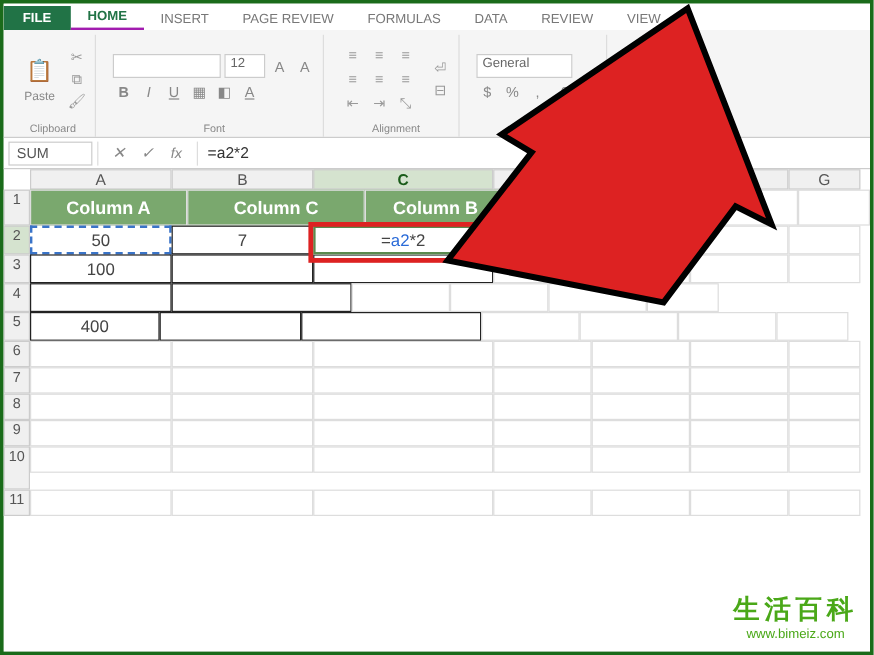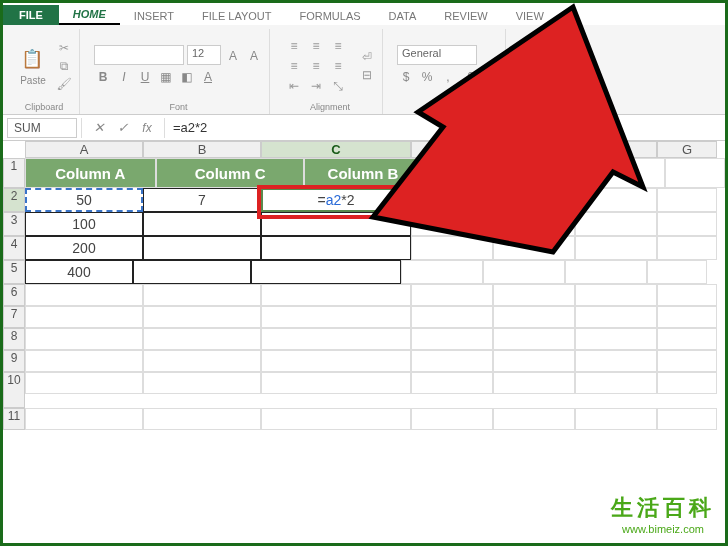--- a/index.html
+++ b/index.html
@@ -2,21 +2,21 @@
 <html><head>
 <meta charset="utf-8">
 <style>
 * { box-sizing: border-box; margin: 0; padding: 0; font-family: "Segoe UI", Arial, sans-serif; }
 body { width: 728px; height: 546px; background: #fff; overflow: hidden; position: relative; border: 3px solid #1a6b1a; }
 
 
 .tabs { display: flex; align-items: flex-end; height: 22px; background: #fff; }
 .tab { padding: 3px 14px; font-size: 11px; color: #777; cursor: pointer; }
 .tab.file { background: #217346; color: #fff; font-weight: 600; padding: 4px 16px; }
-.tab.active { color: #217346; border-bottom: 2px solid #000000; font-weight: 600; font-style: italic; }
+.tab.active { color: #217346; border-bottom: 2px solid #a21caf; font-weight: 600; }
 
 
 .ribbon { height: 90px; background: #f5f5f5; border-bottom: 1px solid #ccc; display: flex; padding: 4px 6px 0; gap: 8px; }
 .group { display: flex; flex-direction: column; align-items: center; border-right: 1px solid #ddd; padding: 0 6px; }
 .group-content { flex: 1; display: flex; align-items: center; gap: 4px; }
 .group-label { font-size: 9px; color: #888; padding-bottom: 2px; }
 .bigbtn { display: flex; flex-direction: column; align-items: center; gap: 2px; color: #888; font-size: 10px; padding: 2px 4px; }
 .icon-box { width: 28px; height: 28px; display: flex; align-items: center; justify-content: center; color: #999; font-size: 18px; }
 .clipset { display: flex; flex-direction: column; gap: 2px; }
 .smallicon { width: 18px; height: 16px; display: flex; align-items: center; justify-content: center; color: #999; font-size: 12px; }
@@ -60,21 +60,21 @@
 .wm1 { color: #4aa818; font-size: 22px; font-weight: 700; letter-spacing: 4px; }
 .wm2 { color: #4aa818; font-size: 11px; }
 </style>
 </head>
 <body>
 
 <div class="tabs">
   <div class="tab file">FILE</div>
   <div class="tab active">HOME</div>
   <div class="tab">INSERT</div>
-  <div class="tab">FILE LAYOUT</div>
+  <div class="tab">PAGE REVIEW</div>
   <div class="tab">FORMULAS</div>
   <div class="tab">DATA</div>
   <div class="tab">REVIEW</div>
   <div class="tab">VIEW</div>
 </div>
 
 <div class="ribbon">
   <div class="group">
     <div class="group-content">
       <div class="bigbtn">
@@ -216,21 +216,20 @@
     <div class="cell datacell" style="width:118px"></div>
     <div class="cell datacell" style="width:150px"></div>
     <div class="cell emptycell" style="width:82px;height:24px"></div>
     <div class="cell emptycell" style="width:82px;height:24px"></div>
     <div class="cell emptycell" style="width:82px;height:24px"></div>
     <div class="cell emptycell" style="width:60px;height:24px"></div>
   </div>
 
   <div class="row">
     <div class="rowhead" style="height:24px">4</div>
-    <div class="cell datacell" style="width:118px">200</div>
     <div class="cell datacell" style="width:118px"></div>
     <div class="cell datacell" style="width:150px"></div>
     <div class="cell emptycell" style="width:82px;height:24px"></div>
     <div class="cell emptycell" style="width:82px;height:24px"></div>
     <div class="cell emptycell" style="width:82px;height:24px"></div>
     <div class="cell emptycell" style="width:60px;height:24px"></div>
   </div>
 
   <div class="row">
     <div class="rowhead" style="height:24px">5</div>

